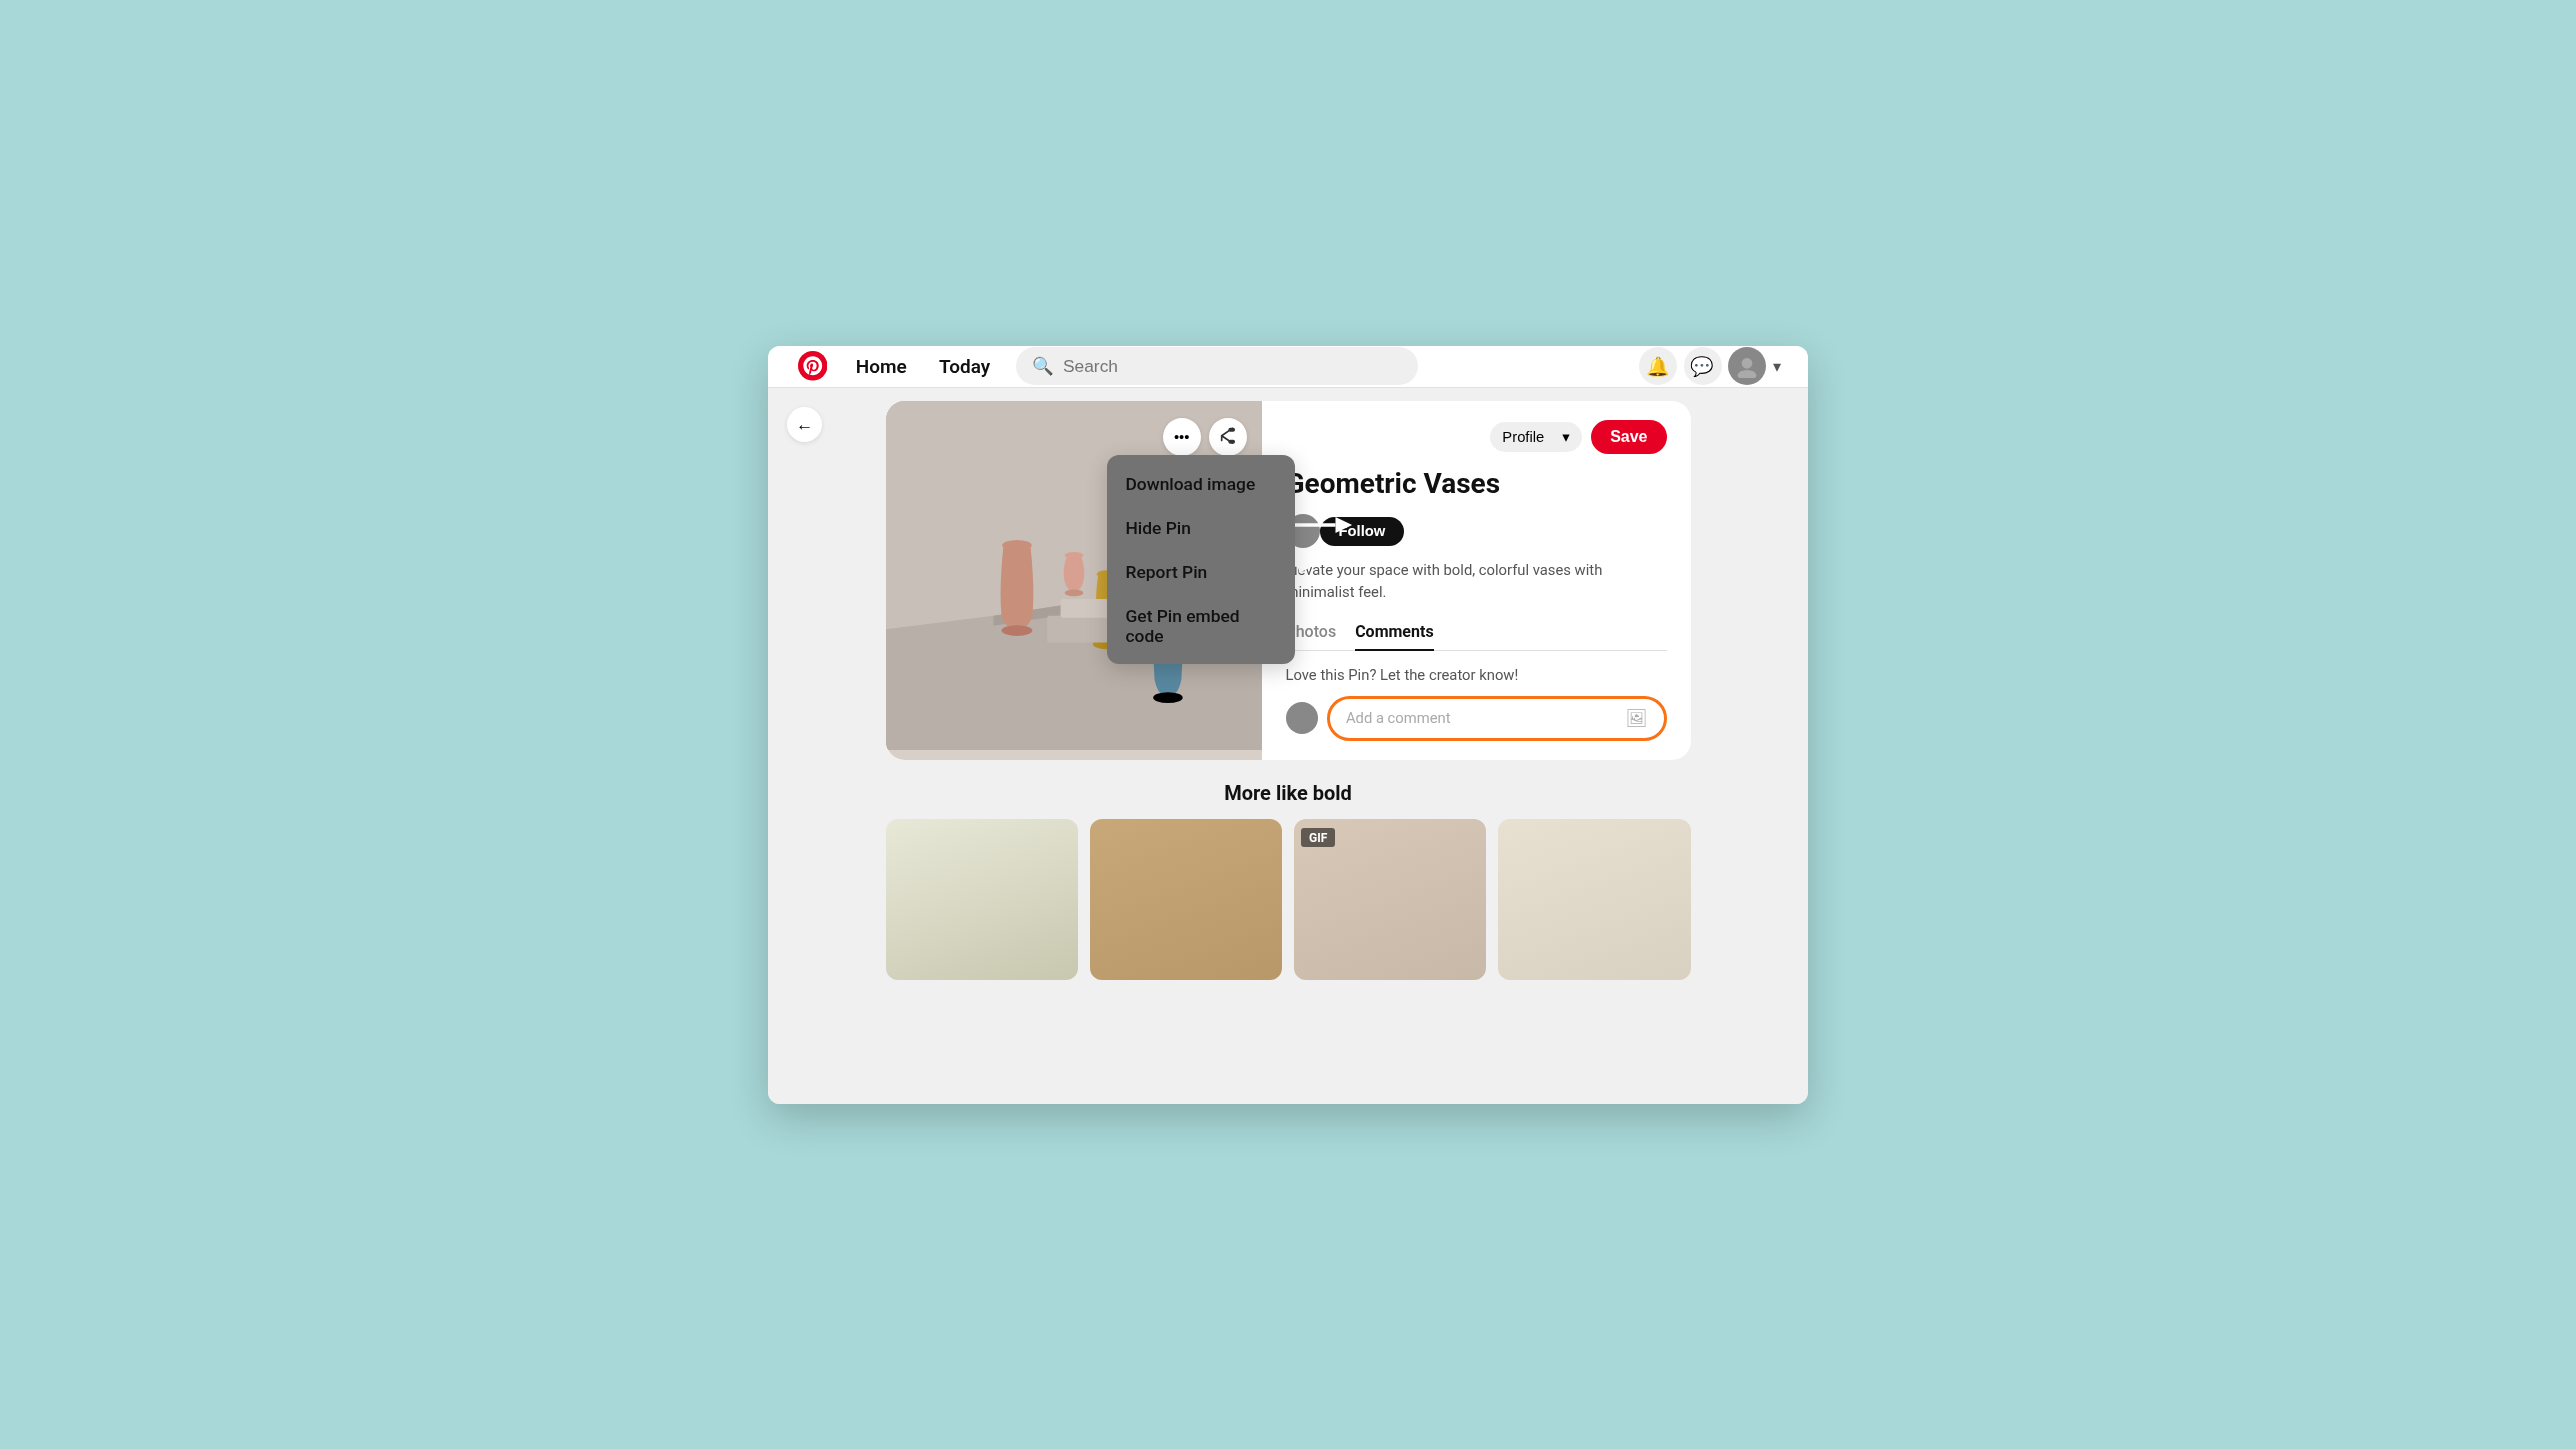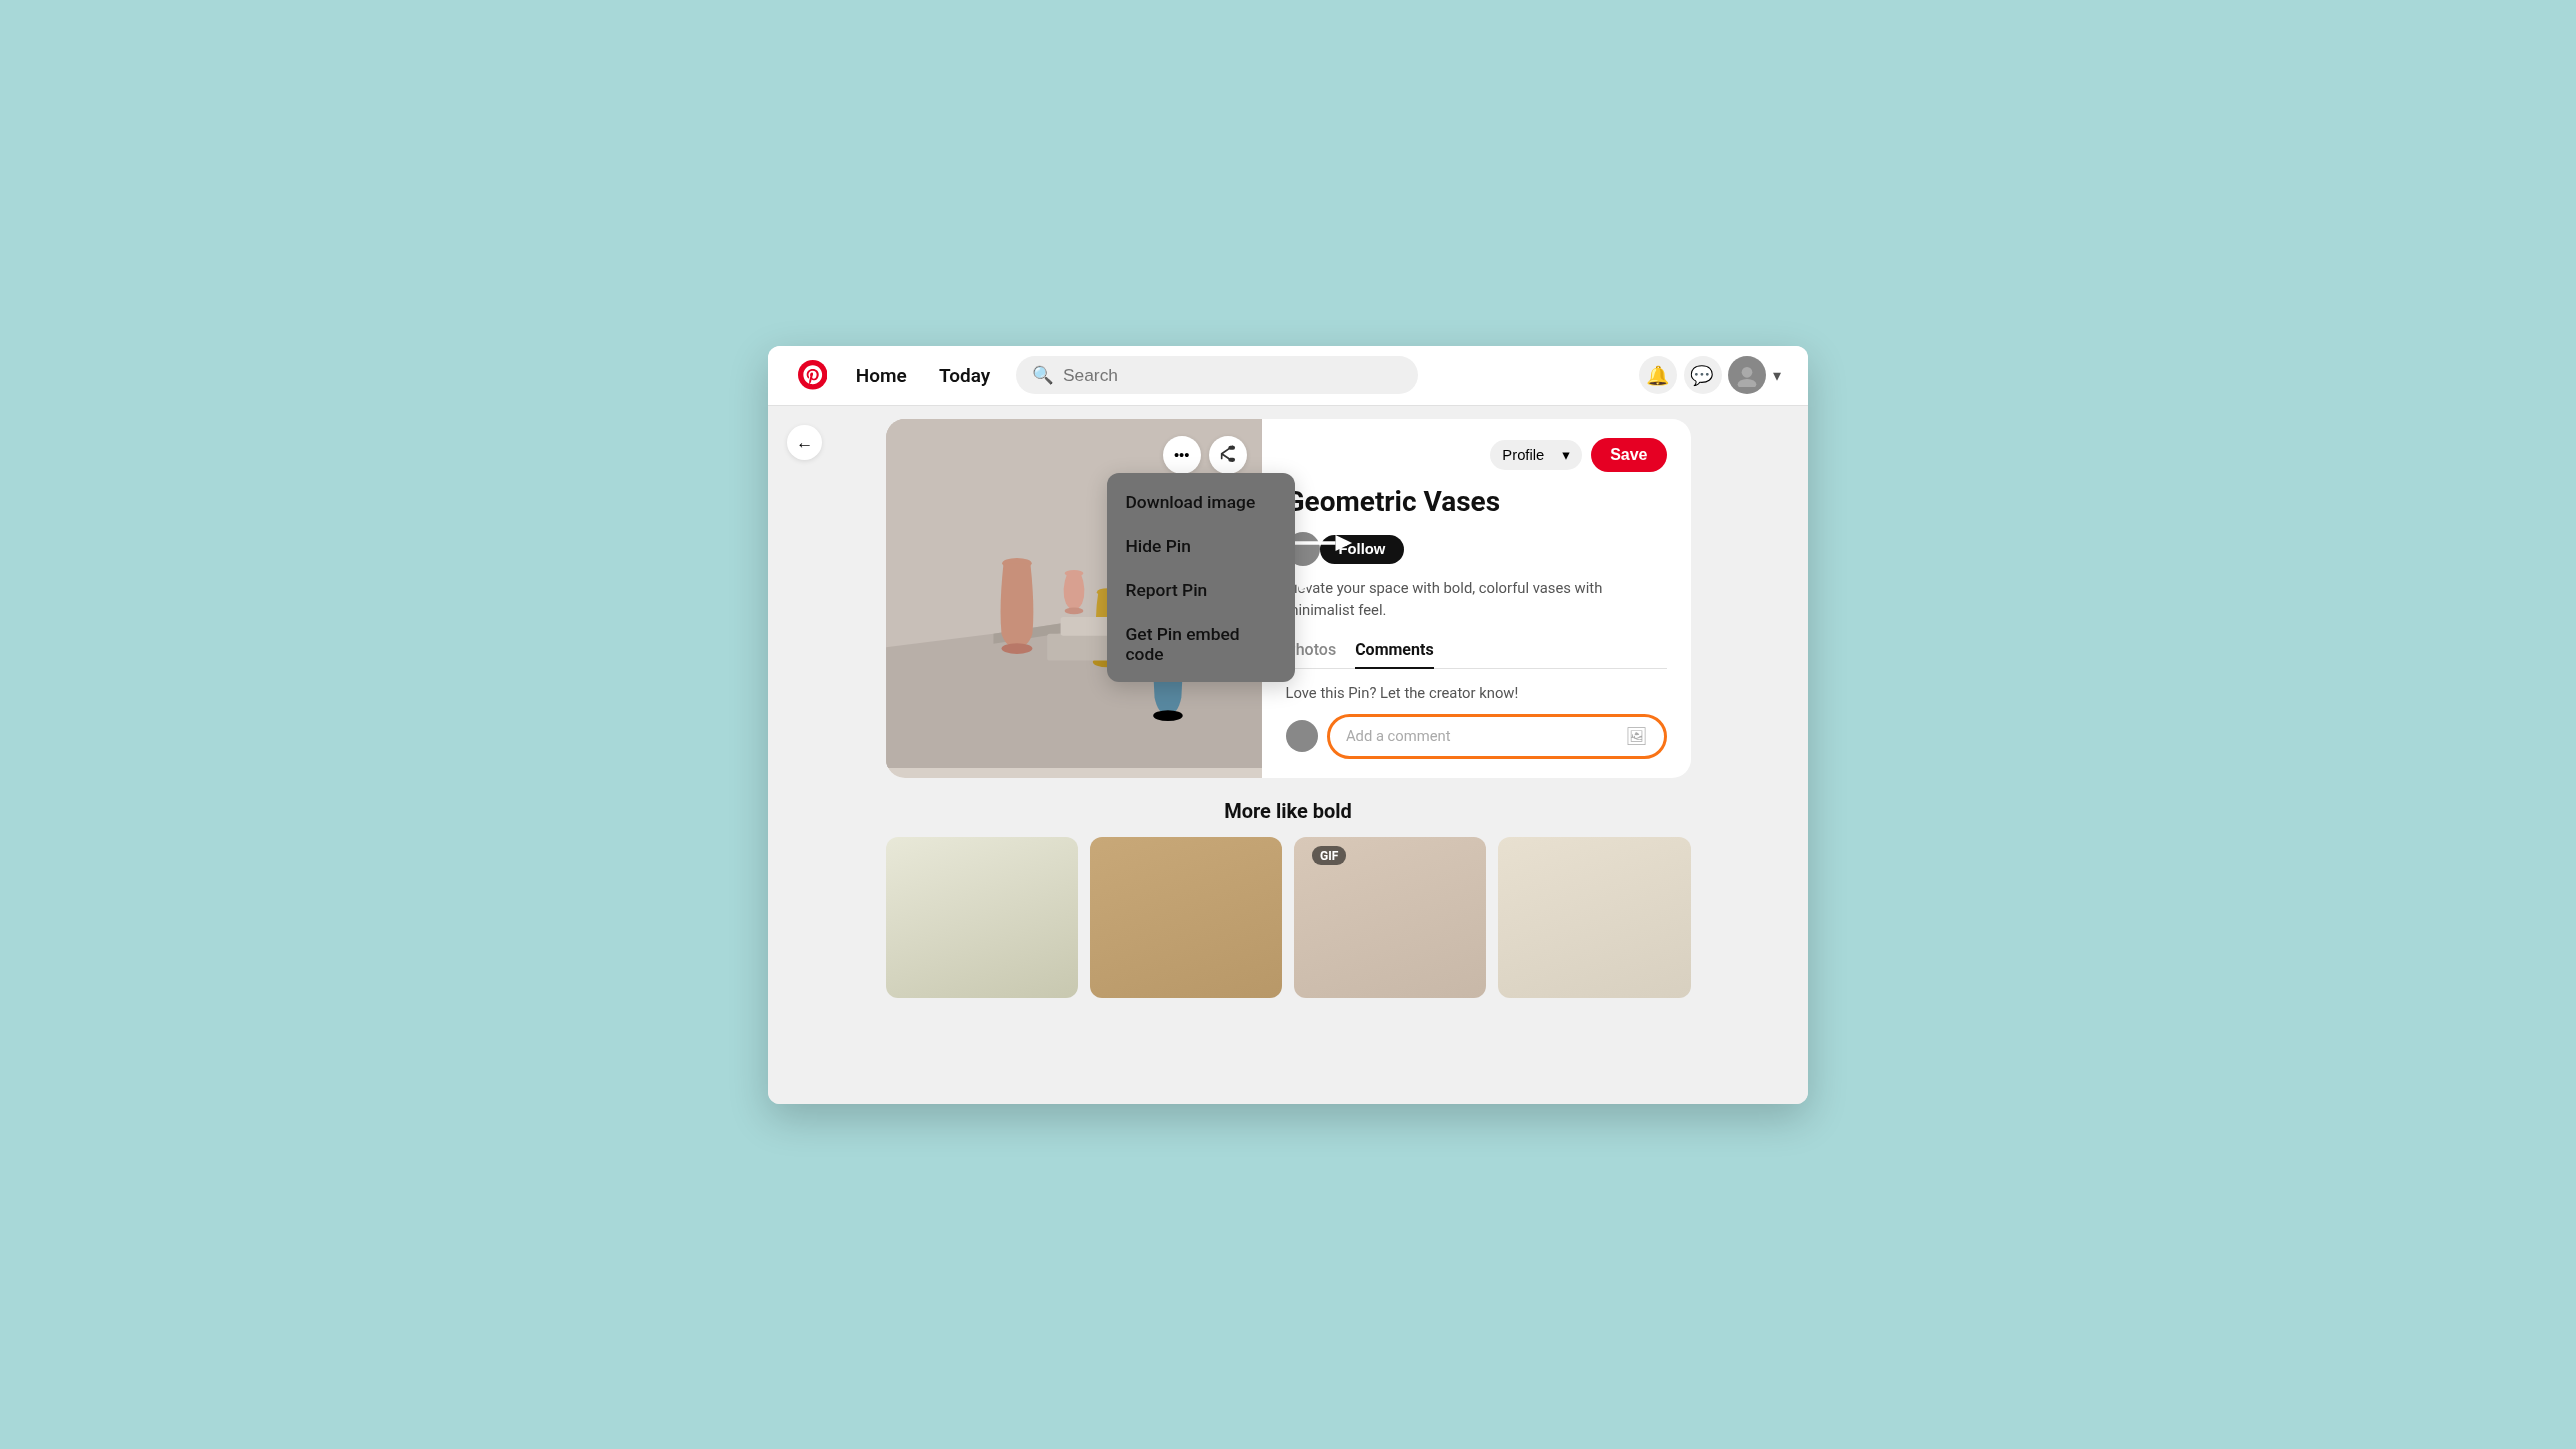--- a/index.html
+++ b/index.html
@@ -18,21 +18,21 @@
       background: #f0f0f0;
       border-radius: 12px;
       overflow: hidden;
       box-shadow: 0 13.4px 40px rgba(0,0,0,0.2);
       display: flex;
       flex-direction: column;
     }
     
     .nav-bar {
       background: white;
-      height: 60px;
+      height: 42px;
       display: flex;
       align-items: center;
       padding: 0 27px;
       gap: 19px;
       border-bottom: 0.7px solid #e0e0e0;
       flex-shrink: 0;
     }
     .nav-logo {
       width: 35px;
       height: 35px;
@@ -352,27 +352,27 @@
       height: 161px;
       position: relative;
     }
     .more-card-1 { background: linear-gradient(160deg, #e8e8d8, #c8c8b0); }
     .more-card-2 { background: linear-gradient(160deg, #c8a878, #b89868); }
     .more-card-3 { background: linear-gradient(160deg, #d8c8b8, #c8b8a8); }
     .more-card-4 { background: linear-gradient(160deg, #e8e0d0, #d8d0c0); }
     .gif-badge {
       position: absolute;
       top: 9.4px;
-      left: 18px;
+      left: 7px;
       background: rgba(0,0,0,0.55);
       color: white;
       font-size: 12px;
       font-weight: 700;
       padding: 2.7px 8px;
-      border-radius: 9px;
+      border-radius: 3px;
     }
   </style>
 </head>
 <body>
 
 <div class="browser-window">
 
   <nav class="nav-bar">
     <div class="nav-logo">
       <svg viewBox="0 0 44 44" fill="none" xmlns="http://www.w3.org/2000/svg">

